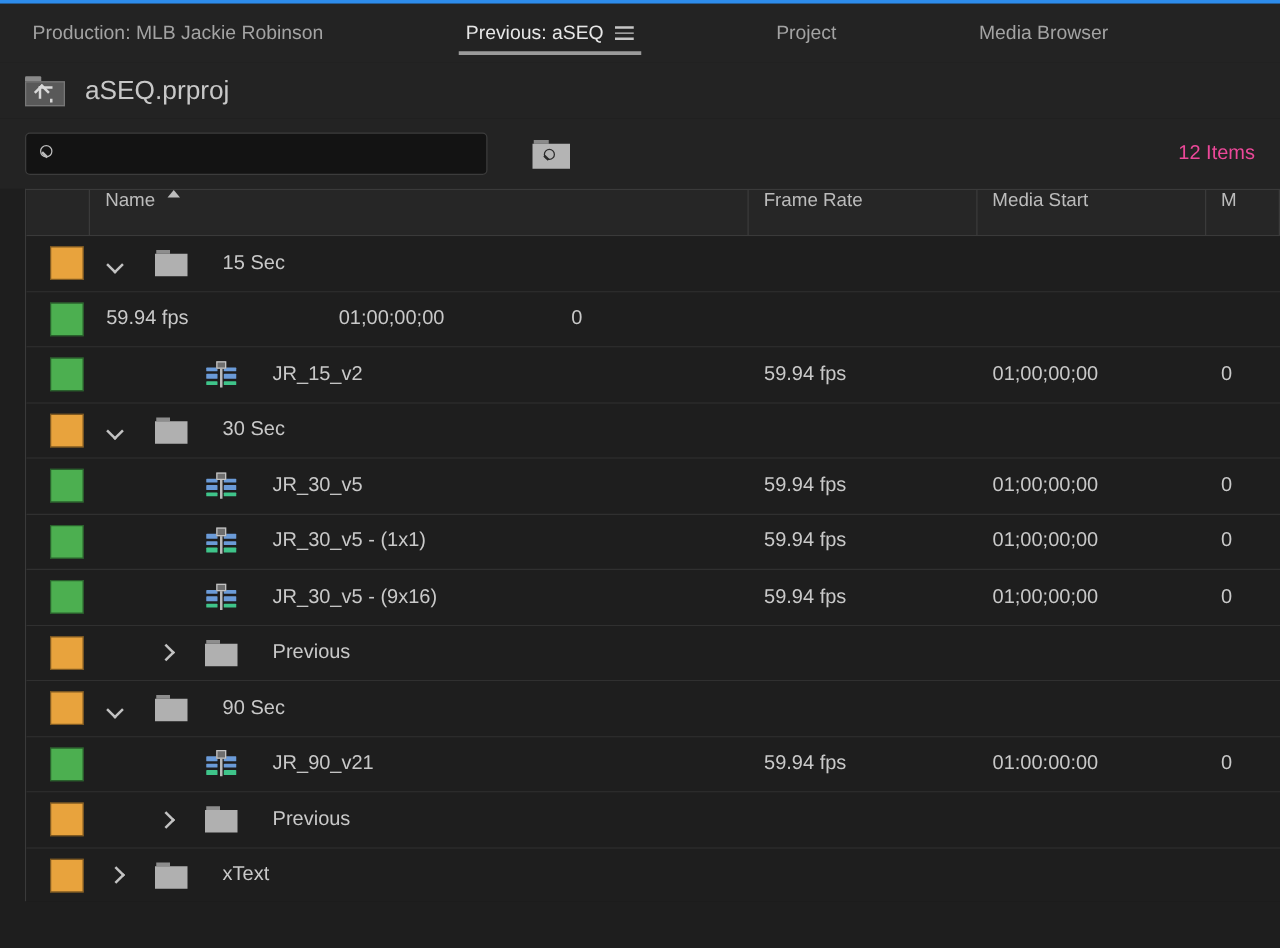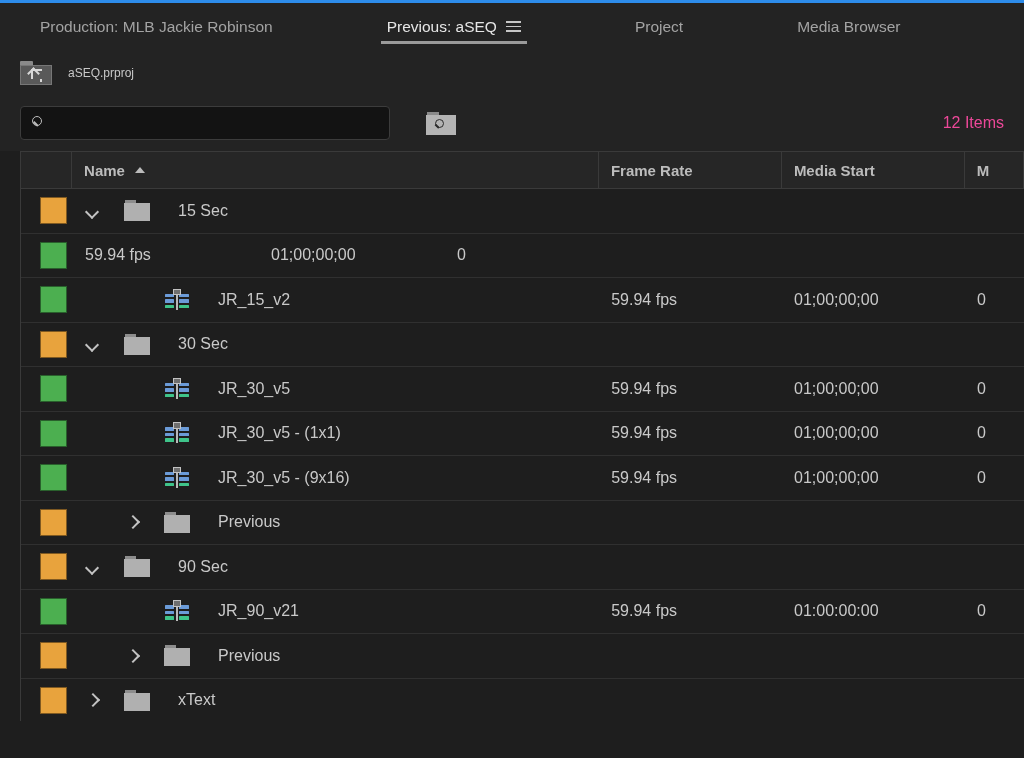--- a/index.html
+++ b/index.html
@@ -14,21 +14,21 @@
   
   .accent-bar { height: 3px; background: #2d8ceb; width: 100%; }
 
   
   .tab-bar {
     height: 47px;
     background: #232323;
     display: flex;
     align-items: stretch;
     position: relative;
-    padding-left: 24px;
+    padding-left: 10px;
     gap: 41px;
   }
   .tab {
     display: flex; align-items: center; gap: 9px;
     padding: 0 16px;
     font-size: 15.5px;
     color: #a3a3a3;
     position: relative;
     white-space: nowrap;
     cursor: default;
@@ -100,21 +100,21 @@
     width: 7px; height: 7px;
     border-left: 2.2px solid #d8d8d8;
     border-top: 2.2px solid #d8d8d8;
     transform: rotate(45deg);
   }
   .nav-up-icon .arrow:after {
     content: ""; position: absolute;
     left: 7px; top: 8px;
     width: 2.2px; height: 3px; background: #d8d8d8;
   }
-  .breadcrumb-text { color: #c8c8c8; font-size: 12px; }
+  .breadcrumb-text { color: #c8c8c8; font-size: 21px; }
 
   
   .search-row {
     height: 56px;
     display: flex; align-items: center;
     padding: 0 20px;
     background: #232323;
   }
   .search-box {
     width: 370px; height: 34px;
@@ -180,28 +180,27 @@
     overflow: hidden;
     background: #1e1e1e;
   }
   .thead {
     display: flex;
     height: 37px;
     background: #262626;
     border-bottom: 1px solid #3a3a3a;
   }
   .th {
-    display: flex; align-items: center;
+    display: flex; 
     color: #bcbcbc; font-size: 15px;
     border-right: 1px solid #3a3a3a;
     padding-left: 12px;
     overflow: hidden;
     white-space: nowrap;
     cursor: default;
-    font-weight: bold;
   }
   .col-label  { width: 52px; padding-left: 0; }
   .col-name   { width: 536px; gap: 10px; }
   .col-fps    { width: 186px; }
   .col-start  { width: 186px; }
   .col-end    { width: 60px; }
   .sort-caret {
     width: 0; height: 0;
     border-left: 5.5px solid transparent;
     border-right: 5.5px solid transparent;

